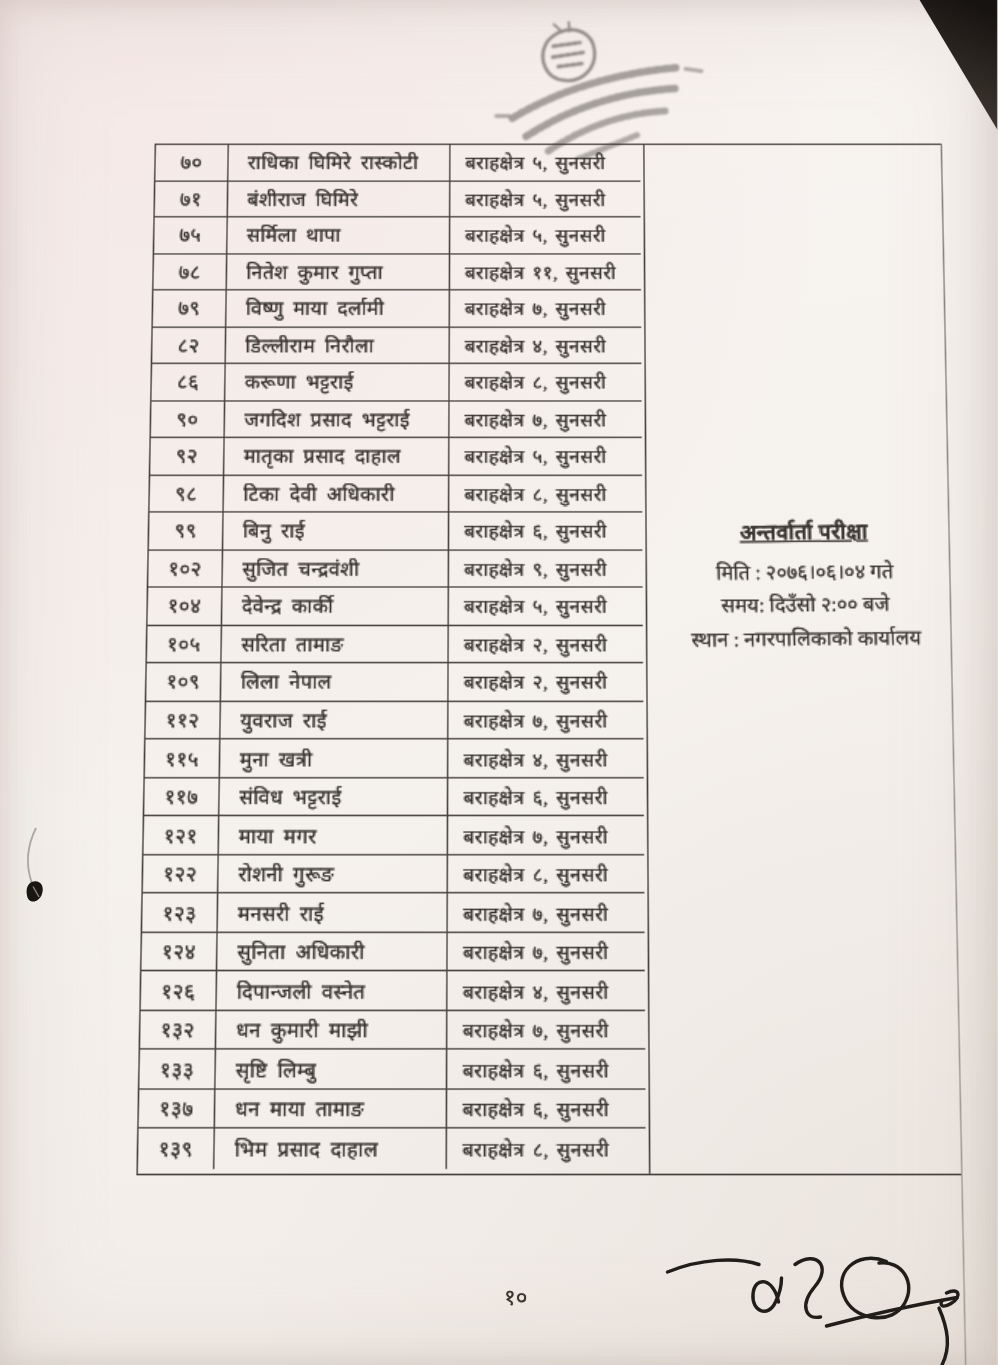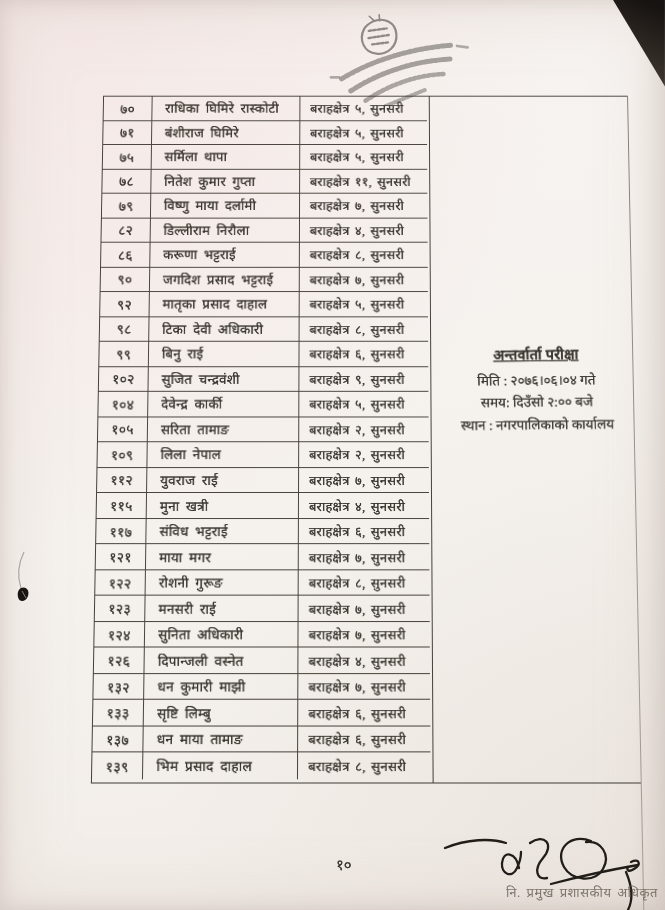--- a/index.html
+++ b/index.html
@@ -223,18 +223,17 @@
     <g stroke="#211d19" stroke-width="2.3" fill="none" stroke-linecap="round" stroke-linejoin="round">
       <path d="M12,36 C34,27 58,26 73,31"></path>
       <path d="M86,56 C83,40 70,38 69,51 C68,62 79,67 84,56 C87,50 88,44 88,40"></path>
       <path d="M97,31 C111,21 122,32 110,46 C100,58 104,68 114,66"></path>
       <path d="M158,29 C138,21 121,37 131,55 C139,69 162,71 170,57 C178,43 168,28 153,30"></path>
       <path d="M118,72 C148,64 182,57 205,53"></path>
       <path d="M198,50 C206,46 209,52 201,57 C196,60 193,59 195,55"></path>
       <path d="M193,60 C199,74 201,86 195,98"></path>
     </g>
   </svg>
-  <div class="sig-caption">नि. प्रमुख प्रशासकीय अधिकृत</div>
 
   <div class="page-num">१०</div>
 
   <div class="corner-shadow"></div>
 </div>
 
 </body></html>

